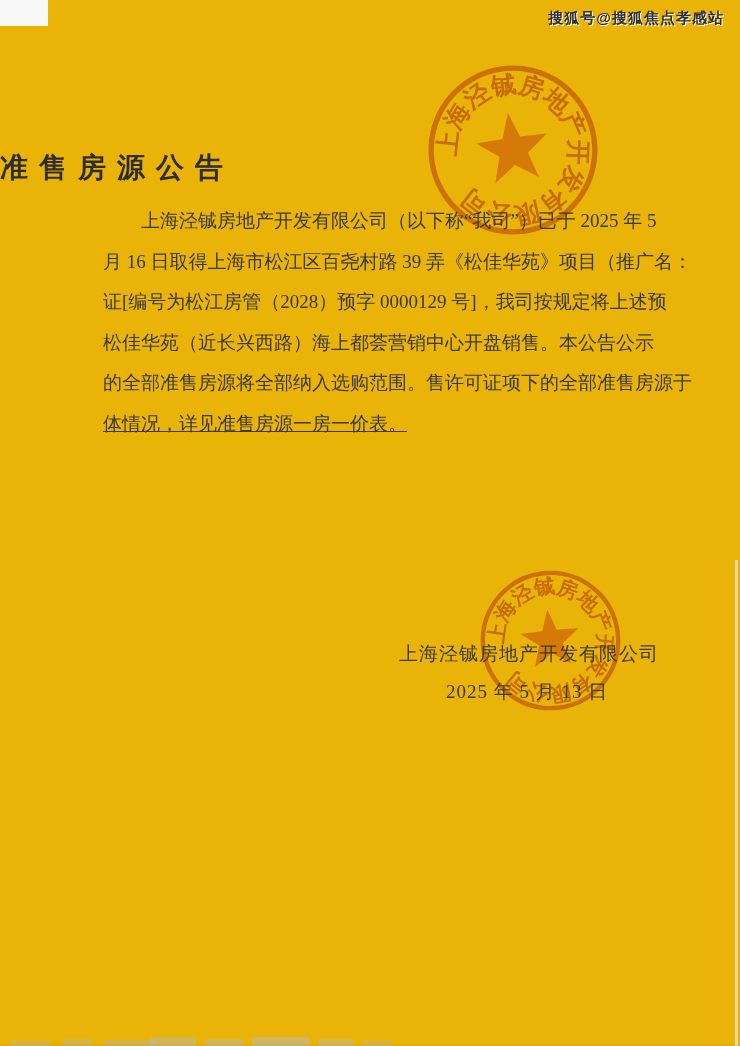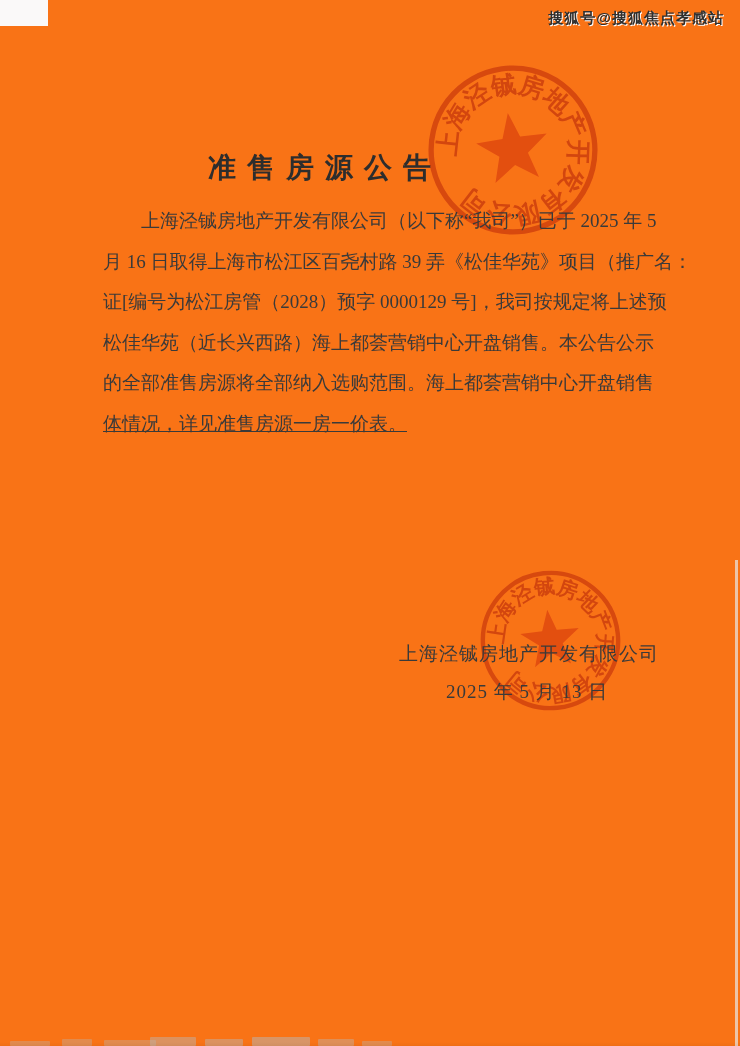--- a/index.html
+++ b/index.html
@@ -4,21 +4,21 @@
 <style>
   html,body{margin:0;padding:0;}
   body{
     width:740px;height:1046px;
     font-family:"Liberation Serif","DejaVu Serif",serif;
     background:#ffffff;
     position:relative;overflow:hidden;
   }
   .page{
     position:absolute;inset:0;
-    background:#f97316;
+    background:#eab308;
   }
   
   .edge-right{
     position:absolute;top:560px;right:2px;bottom:0;width:3px;
     background:#e8e8e8;opacity:.7;
   }
   .edge-bottom{
     position:absolute;left:0;right:0;bottom:0;height:4px;
     background:linear-gradient(to bottom,rgba(0,0,0,0),rgba(0,0,0,0.04));
   }
@@ -28,24 +28,22 @@
   }
   .watermark{
     position:absolute;top:9px;right:16px;
     font-family:"Liberation Sans","DejaVu Sans",sans-serif;
     font-size:15px;font-weight:700;color:#2f2f2f;
     letter-spacing:1px;
     text-shadow:1px 1px 0 #ffffff;
   }
   .doc-title{
     position:absolute;top:130px;left:0;width:620px;
-    text-align:center;
     font-size:28px;font-weight:600;color:#2d2d2d;
     letter-spacing:11px;
-    padding-left:15px;
   }
   .body-text{
     position:absolute;left:103px;top:201px;width:546px;
     font-size:19px;color:#3a3a3a;
   }
   .bodyline{
     height:40.5px;line-height:40.5px;
     text-align:justify;text-align-last:justify;
     text-justify:inter-character;
     white-space:nowrap;
@@ -105,21 +103,21 @@
       <path d="M100,58 L110,86.2 L140,87 L116.2,105.3 L124.7,134 L100,117 L75.3,134 L83.8,105.3 L60,87 L90,86.2 Z" fill="#e59c9c"></path>
       <text class="stamp-text"><textPath href="#sealArc1" startOffset="2">上海泾铖房地产开发有限公司</textPath></text>
     </svg>
   </div>
 
   <div class="body-text">
     <div class="bodyline first">上海泾铖房地产开发有限公司（以下称“我司”）已于 2025 年 5</div>
     <div class="bodyline">月 16 日取得上海市松江区百尧村路 39 弄《松佳华苑》项目（推广名：</div>
     <div class="bodyline">证[编号为松江房管（2028）预字 0000129 号]，我司按规定将上述预</div>
     <div class="bodyline">松佳华苑（近长兴西路）海上都荟营销中心开盘销售。本公告公示</div>
-    <div class="bodyline">的全部准售房源将全部纳入选购范围。海上都荟营销中心开盘销售</div>
+    <div class="bodyline">的全部准售房源将全部纳入选购范围。售许可证项下的全部准售房源于</div>
     <div class="bodyline last">体情况，详见准售房源一房一价表。</div>
   </div>
 
   <div class="stamp bottom">
     <svg viewBox="0 0 200 200">
       <circle cx="100" cy="100" r="92" fill="none" stroke="#d68c8c" stroke-width="6"></circle>
       <path id="sealArc2" d="M 36,100 A 64,64 0 1 1 164,100 A 64,64 0 0 1 36,100" fill="none"></path>
       <path d="M100,58 L110,86.2 L140,87 L116.2,105.3 L124.7,134 L100,117 L75.3,134 L83.8,105.3 L60,87 L90,86.2 Z" fill="#e59c9c"></path>
       <text class="stamp-text"><textPath href="#sealArc2" startOffset="2">上海泾铖房地产开发有限公司</textPath></text>
     </svg>

